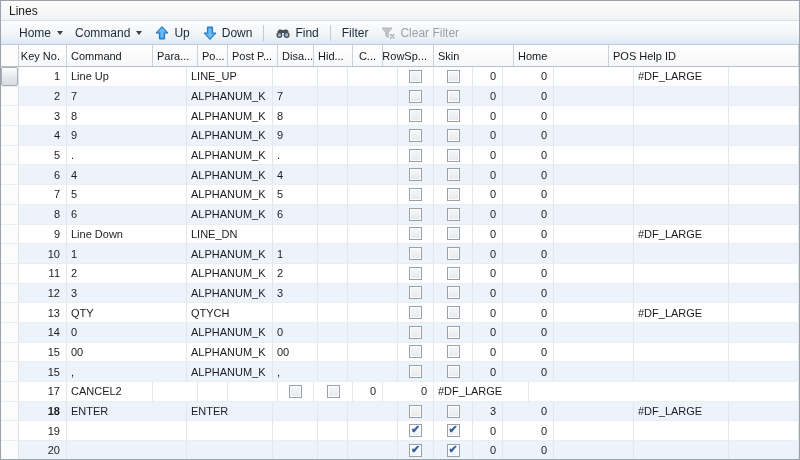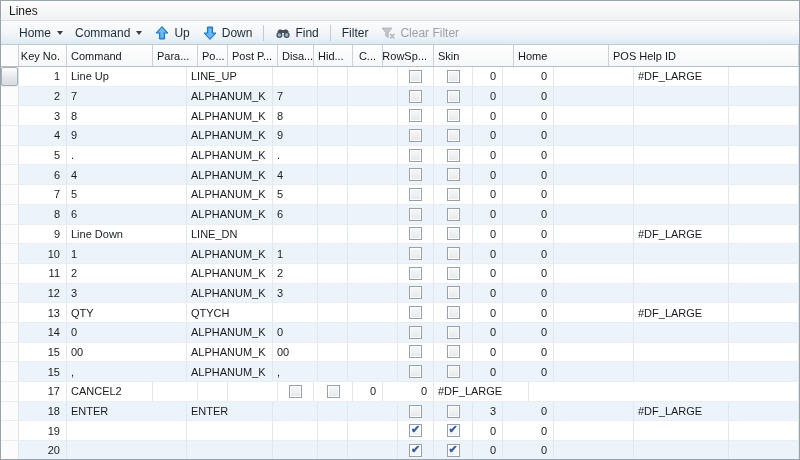--- a/index.html
+++ b/index.html
@@ -609,21 +609,21 @@
           </div>
           <div class="gcell right" style="flex: 0 0 30px; width: 30px;">0</div>
           <div class="gcell right" style="flex: 0 0 51px; width: 51px;">0</div>
           <div class="gcell" style="flex: 0 0 95px; width: 95px;">#DF_LARGE</div>
           <div class="gcell" style="flex: 1 1 auto; width: 72px;"></div>
         </div>
         <div class="grow alt">
           <div class="gcell sel-col">
             <div class="sel-inner"></div>
           </div>
-          <div class="gcell right" style="flex: 0 0 48px; width: 48px;">18</div>
+          <div class="gcell right" style="flex: 0 0 48px; width: 48px; font-weight: bold;">18</div>
           <div class="gcell" style="flex: 0 0 120px; width: 120px;">ENTER</div>
           <div class="gcell" style="flex: 0 0 86px; width: 86px;">ENTER</div>
           <div class="gcell" style="flex: 0 0 45px; width: 45px;"></div>
           <div class="gcell" style="flex: 0 0 30px; width: 30px;"></div>
           <div class="gcell" style="flex: 0 0 50px; width: 50px;"></div>
           <div class="gcell center" style="flex: 0 0 36px; width: 36px;">
             <span class="cb">
               <span class="mark">✔</span>
             </span>
           </div>

